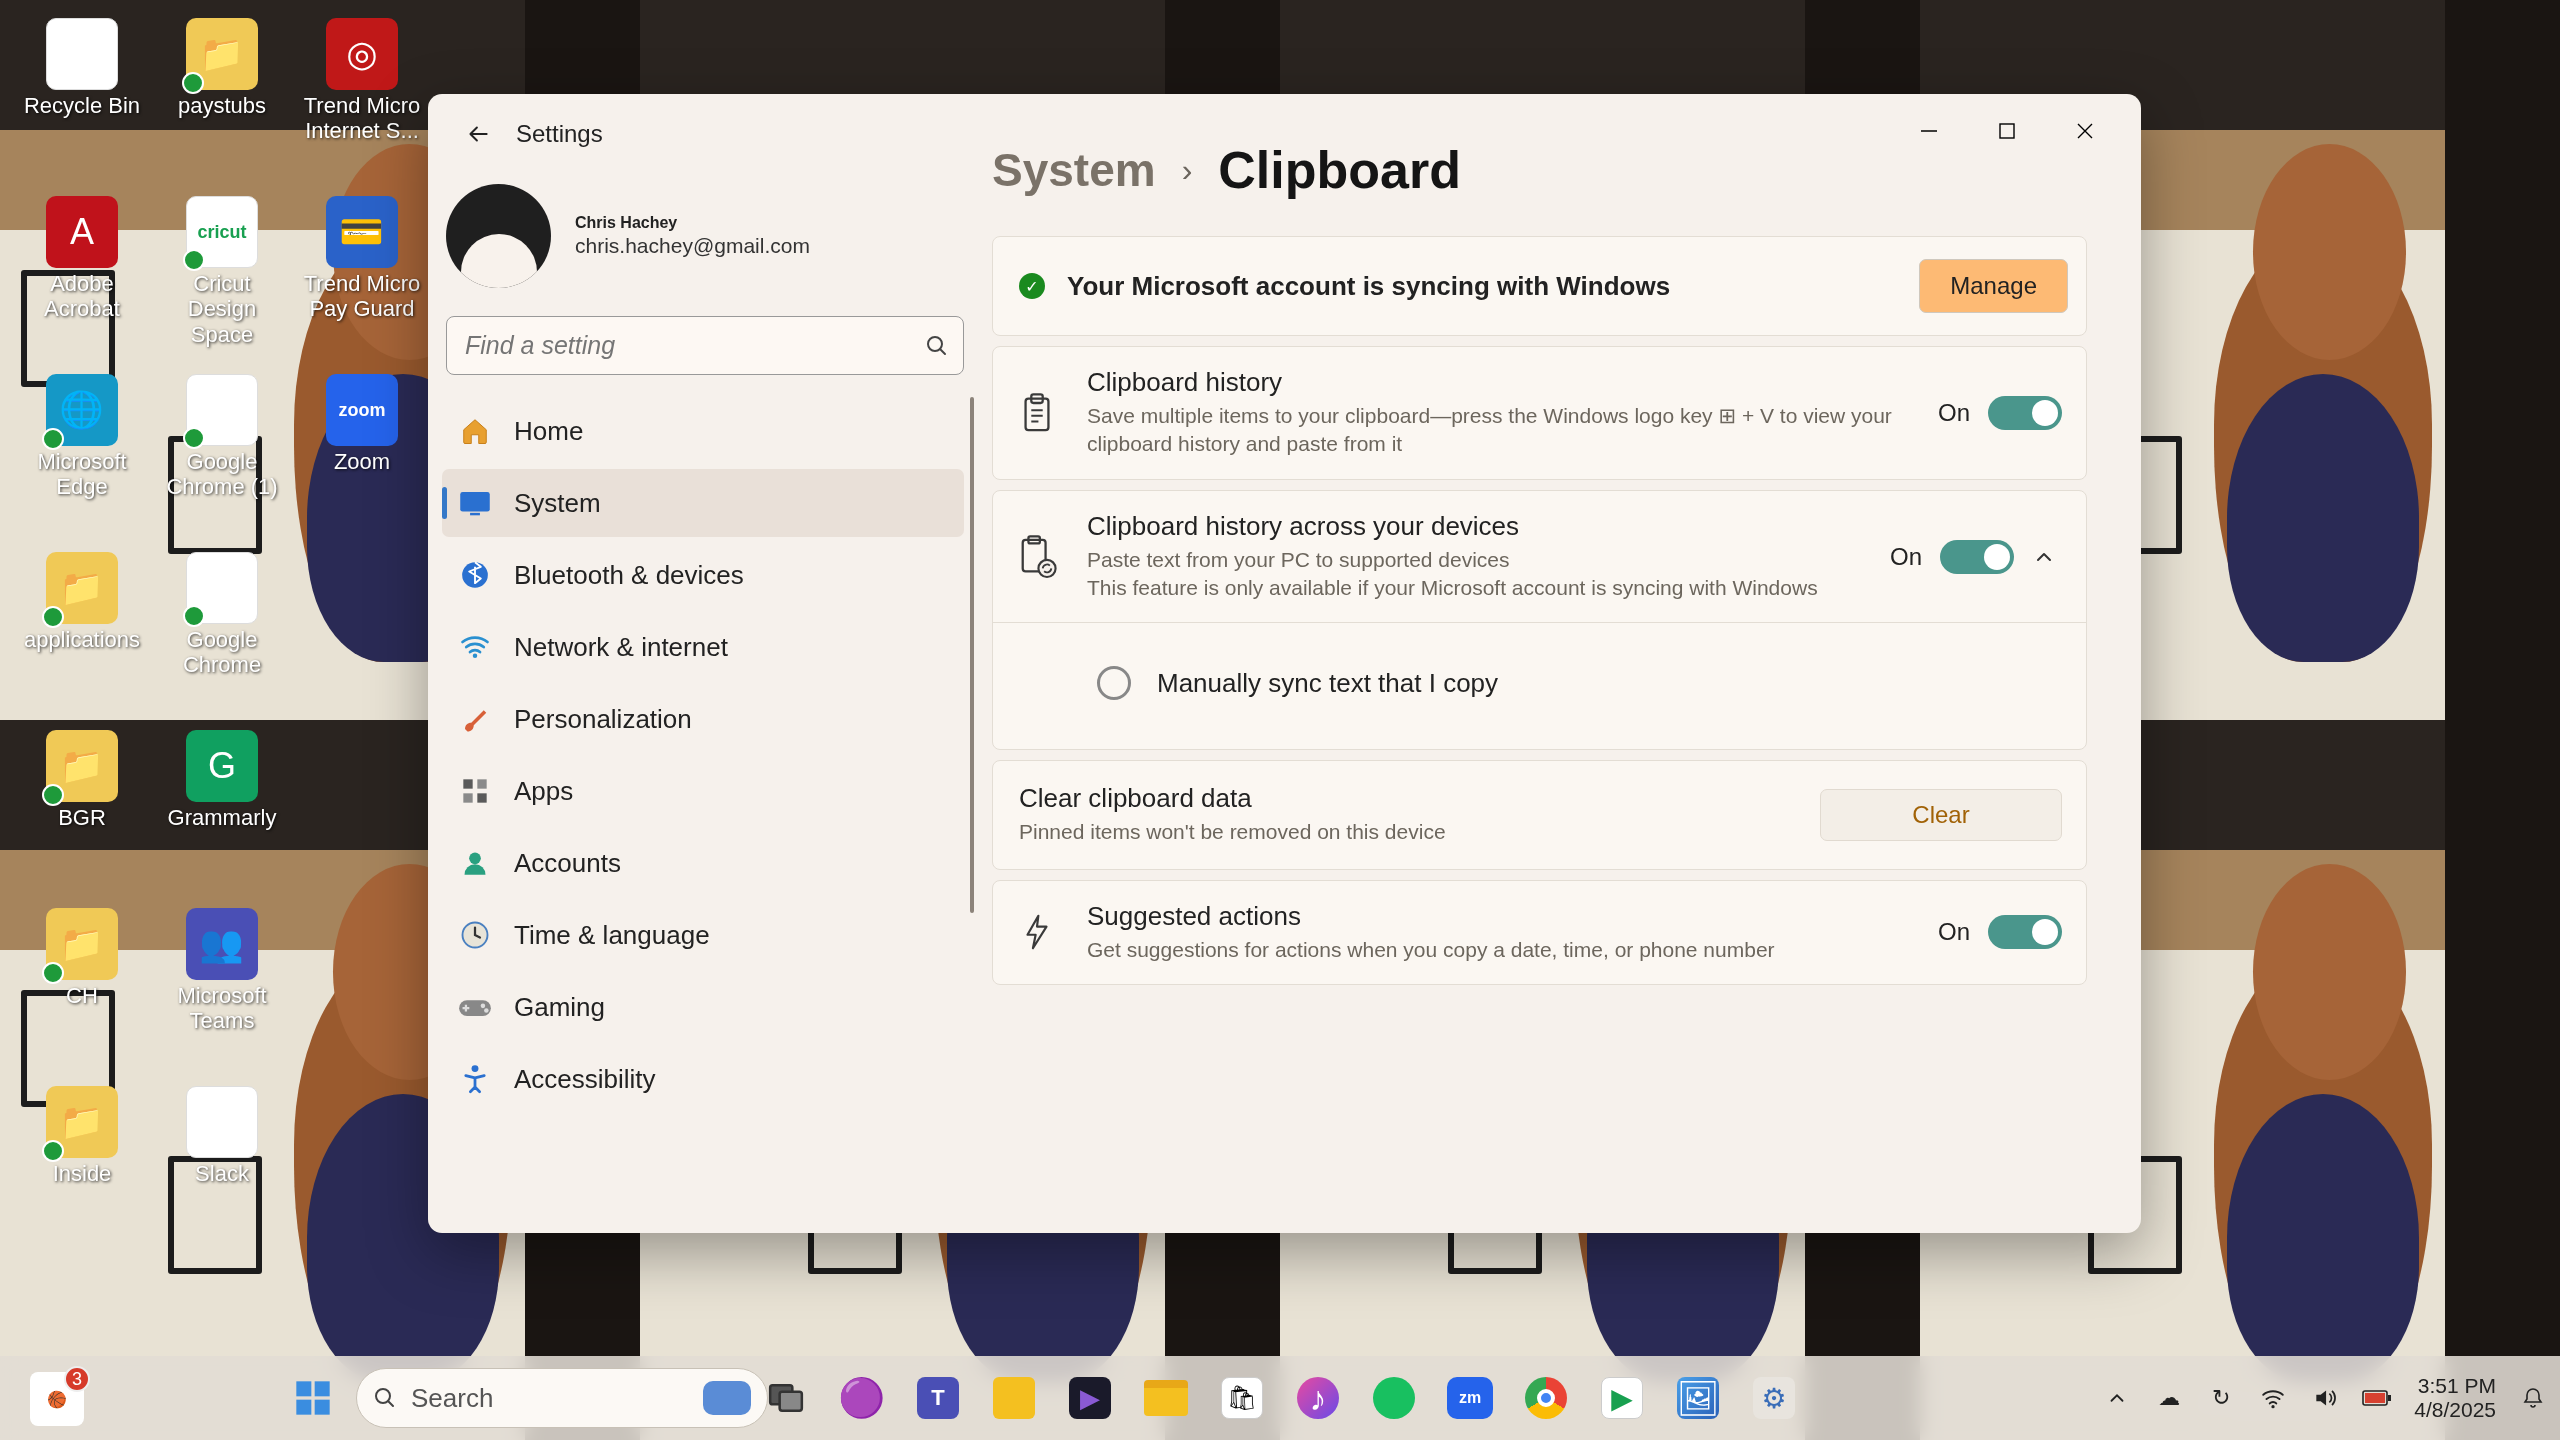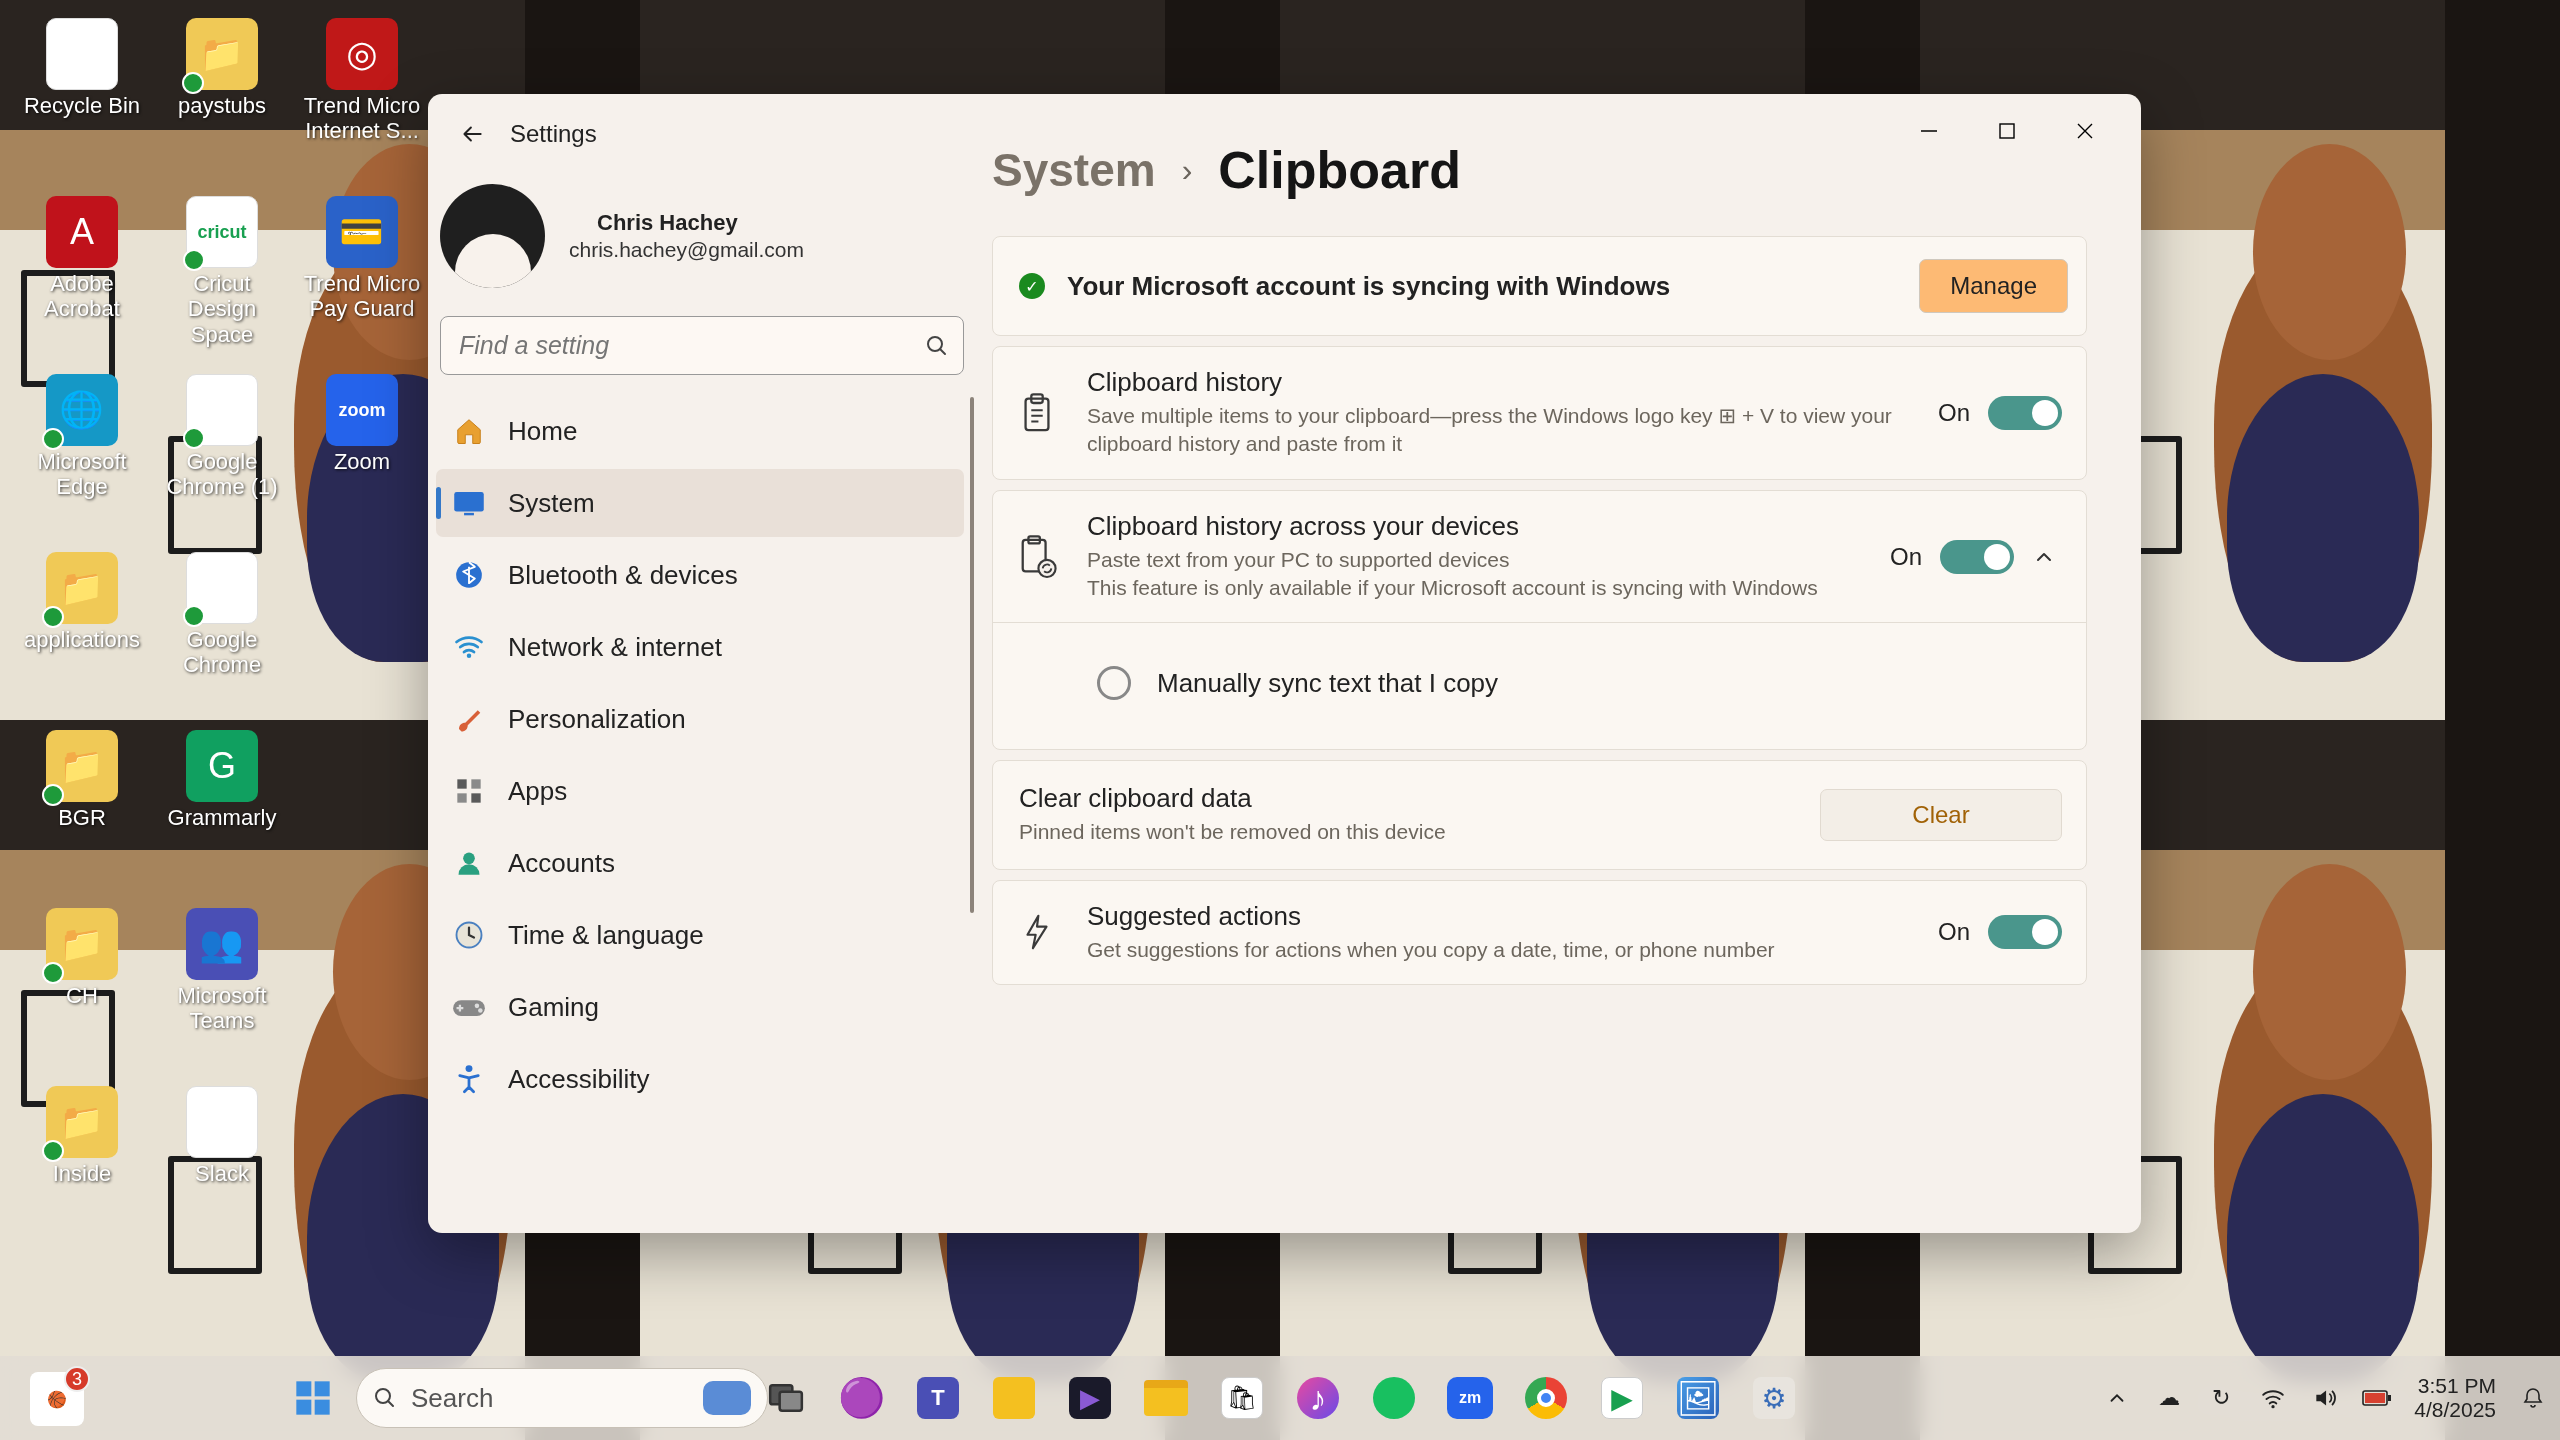--- a/index.html
+++ b/index.html
@@ -33,30 +33,30 @@
 
 .settings-window {
   position: absolute;
   left: 428px; top: 94px;
   width: 1713px; height: 1139px;
   background: #f6f1ec;
   border-radius: 14px;
   box-shadow: 0 20px 60px rgba(0,0,0,0.35);
   display:flex; overflow:hidden;
 }
-.sidebar-col { width: 548px; display:flex; flex-direction:column; padding: 10px 8px 0 8px; }
+.sidebar-col { width: 548px; display:flex; flex-direction:column; padding: 10px 8px 0 14px; }
 .titlebar { display:flex; align-items:center; height:60px; gap:20px; padding-left:18px;}
 .back-btn { width:36px; height:36px; display:flex; align-items:center; justify-content:center; cursor:pointer;}
 .title-text { font-size:24px; color:#222; }
 .win-controls { position:absolute; right:0; top:0; height:74px; display:flex; align-items:center; gap:46px; padding-right:40px;}
 .win-btn { width:32px; height:32px; display:flex; align-items:center; justify-content:center; cursor:pointer; color:#222;}
 .account-row { display:flex; align-items:center; gap:24px; padding:20px 12px 22px 4px;}
 .avatar { width:105px; height:104px; border-radius:50%; background:#1f1f1f; display:flex; align-items:flex-end; justify-content:center; overflow:hidden;}
 .avatar-inner { width:76px; height:76px; background:#f8f2ec; border-radius:50% 50% 0 0; margin-bottom:-22px;}
-.acc-text .nm { font-size:22px; font-weight:600; color:#222;margin-left:28px;}
+.acc-text .nm { font-size:16px; font-weight:600; color:#222;}
 .acc-text .em { font-size:21px; color:#333; margin-top:2px;}
 .search-box { margin: 6px 4px 22px 4px; height:59px; border:1.5px solid #999; border-radius:8px; background:#fdf8f3; display:flex; align-items:center; padding:0 14px 0 18px; gap:10px;}
 .search-box input { flex:1; border:none; background:transparent; font-size:25px; color:#333; outline:none; font-style:italic;}
 .search-box .sicon { color:#555; }
 .nav { display:flex; flex-direction:column; gap:4px; padding-right:4px; position:relative;}
 .nav-scroll-thumb { position:absolute; right:-6px; top:0; width:4px; height:72%; background:#8c837a; border-radius:2px;}
 .nav-item { height:68px; border-radius:7px; display:flex; align-items:center; gap:22px; padding:0 16px; cursor:pointer; font-size:26px; color:#222;}
 .nav-item.active { background:#e9e0d8; position:relative;}
 .nav-item.active::before { content:""; position:absolute; left:0; top:18px; bottom:18px; width:5px; background:#3478c8; border-radius:3px;}
 .nav-item .nicon { width:34px; height:34px; display:flex; align-items:center; justify-content:center;}

